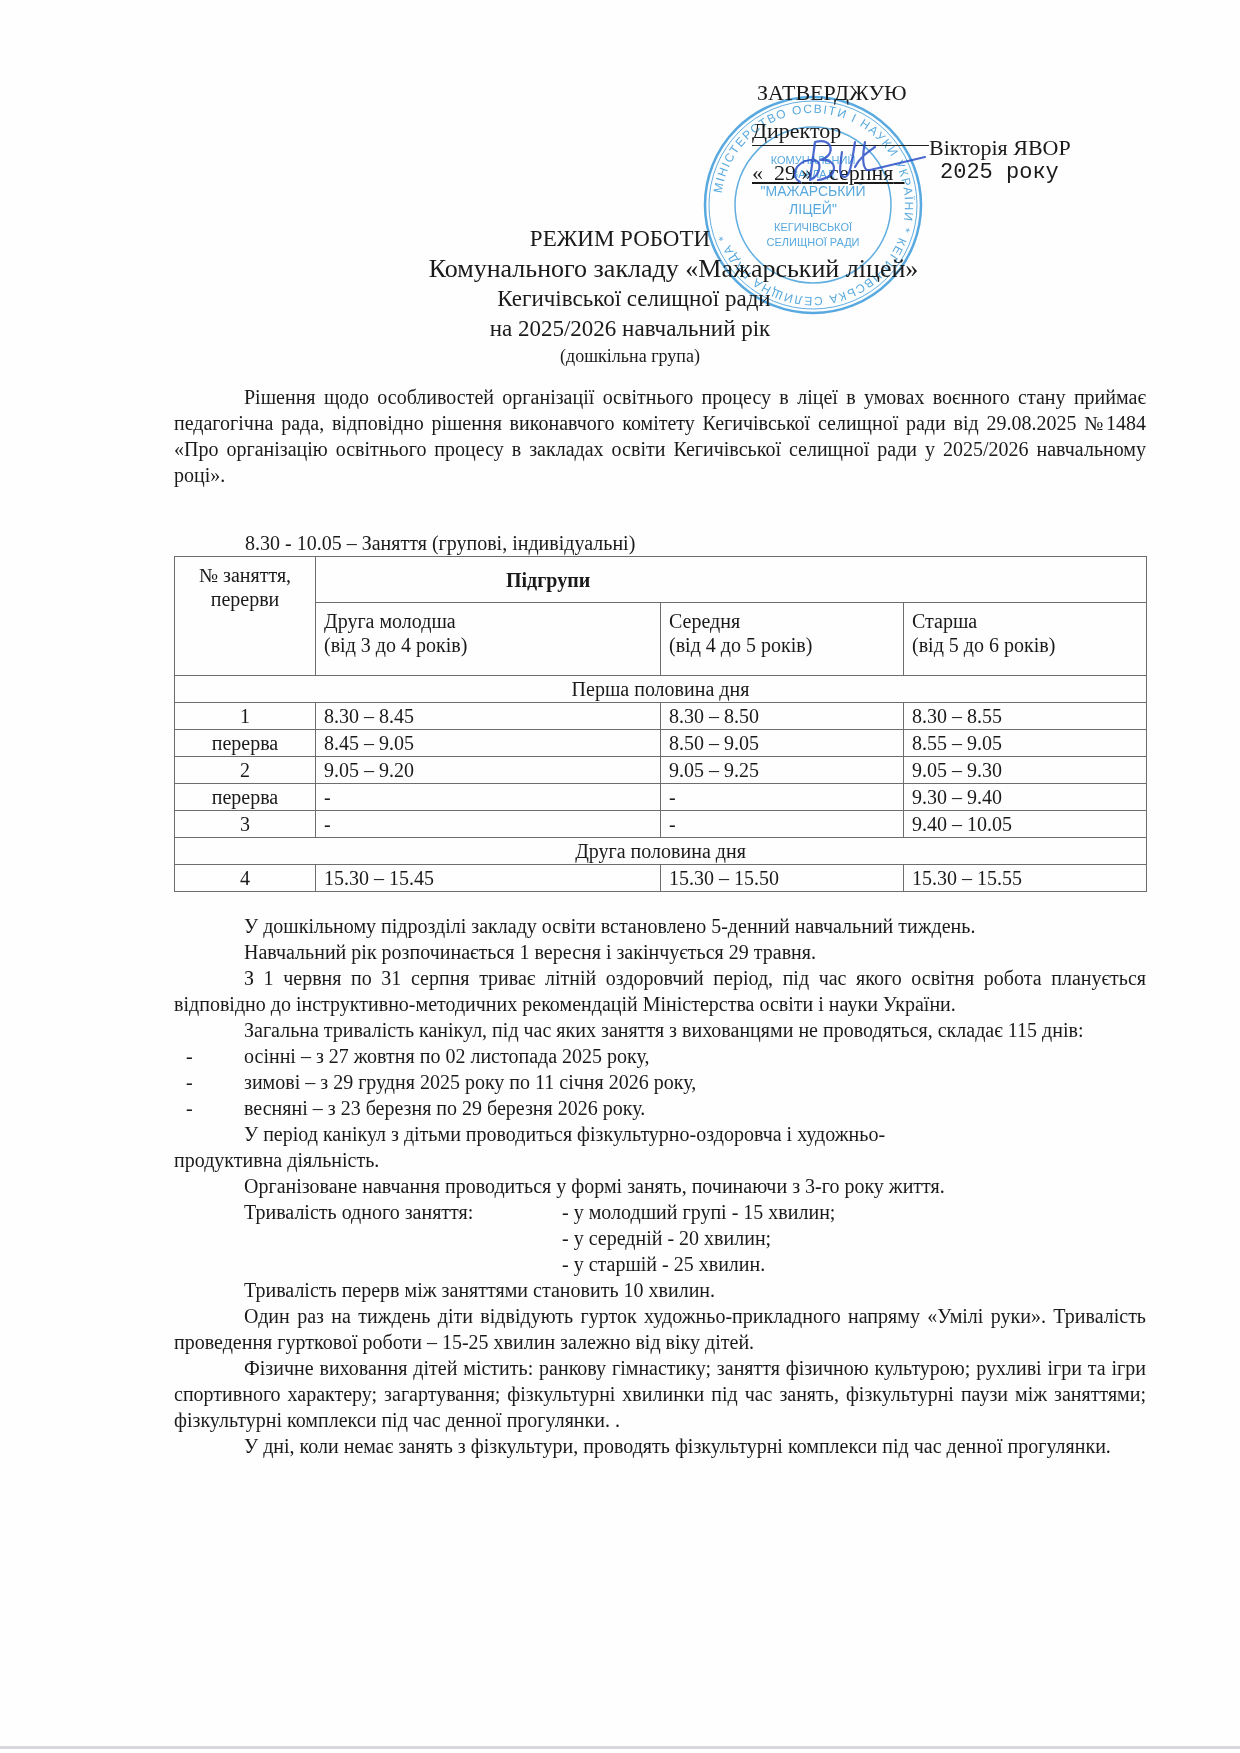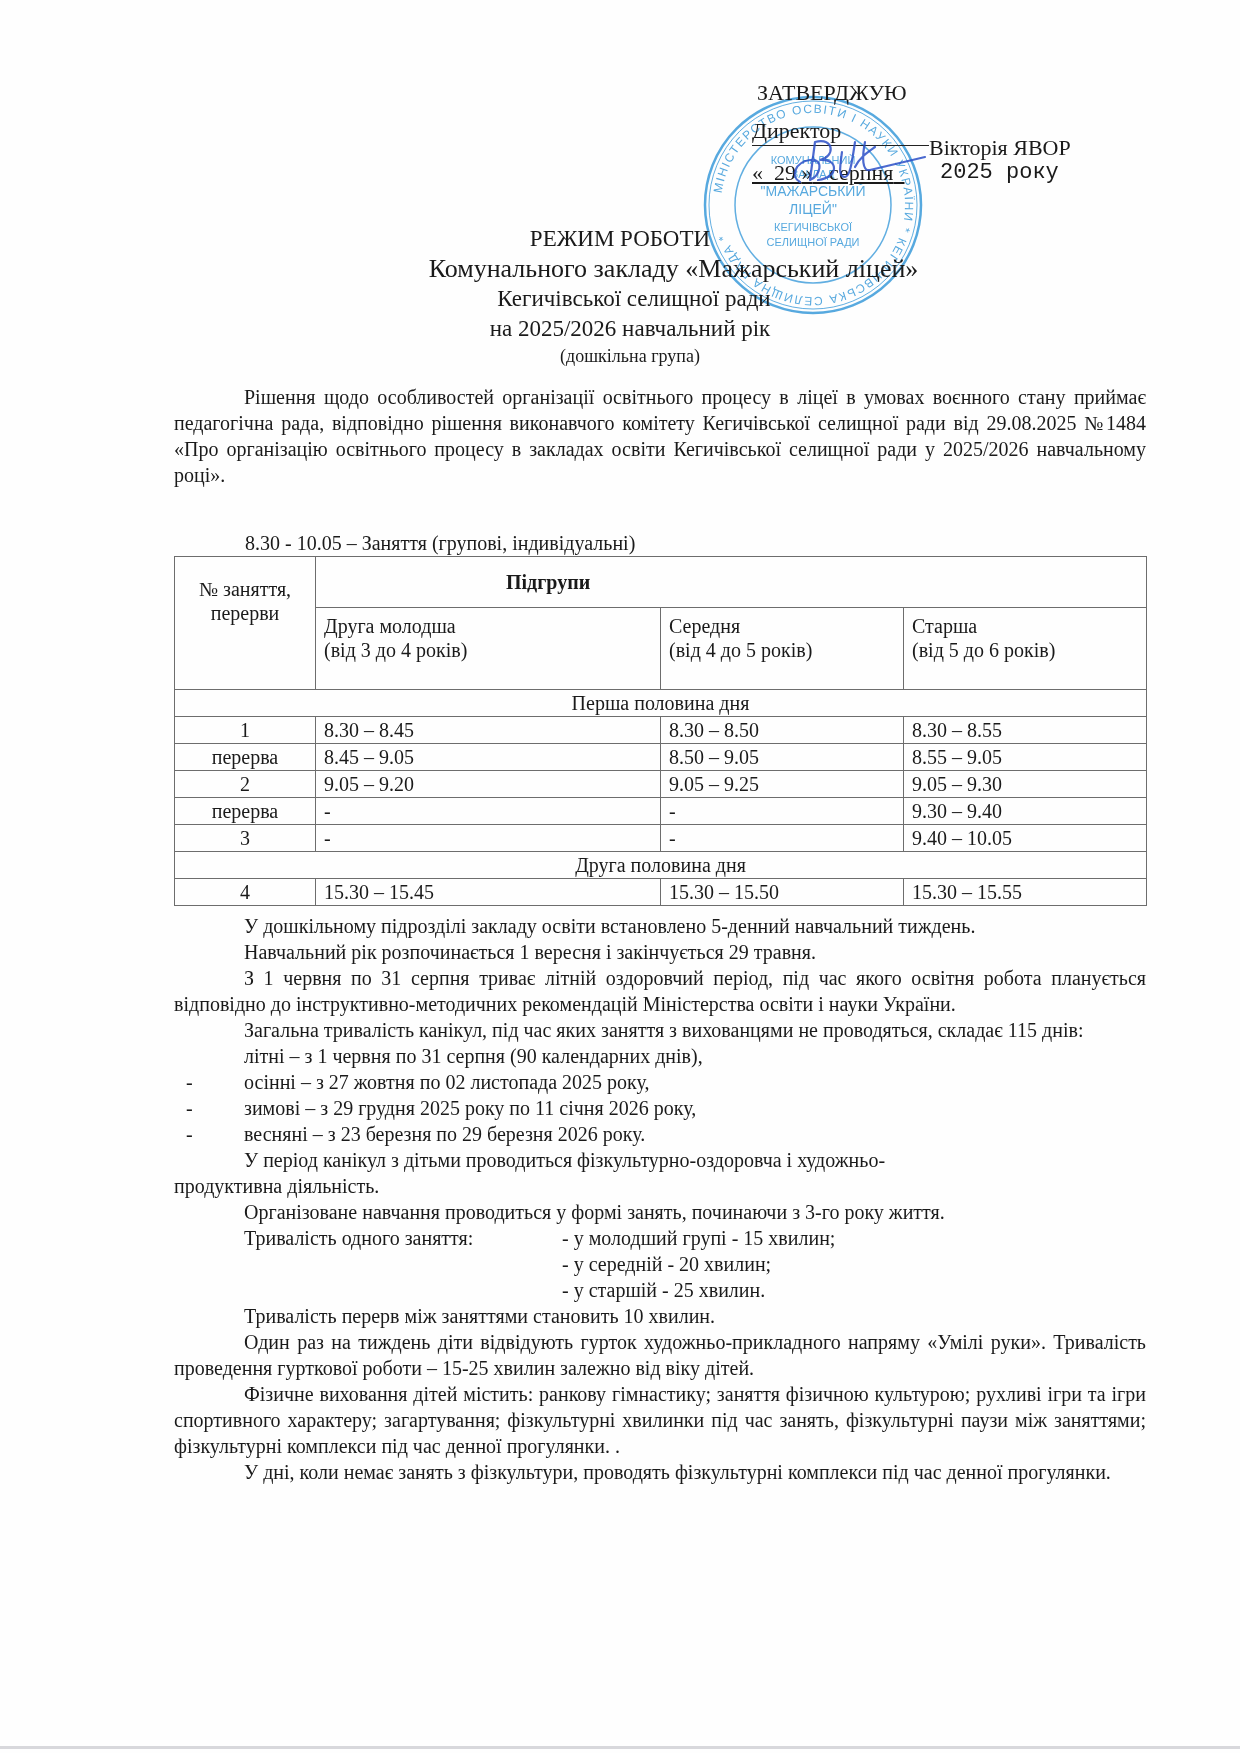--- a/index.html
+++ b/index.html
@@ -108,21 +108,21 @@
     }
     table.sched td, table.sched th {
       border: 1.3px solid #6d6d6d;
       padding: 0 8px;
       font-weight: normal;
       vertical-align: top;
       line-height: 24px;
     }
     table.sched .c0 { width: 141px; text-align: center; }
     table.sched .h-main { text-align: center; font-weight: bold; height: 40px; vertical-align: middle; padding-left: 190px; text-align: left;}
-    table.sched .h-corner { text-align: center; padding-top: 20px; height: 112px; }
+    table.sched .h-corner { text-align: center; padding-top: 6px; height: 112px; }
     table.sched .h-sub { height: 58px; padding-top: 6px; }
     table.sched .section { text-align: center; height: 26px; line-height: 26px; vertical-align: middle; }
     table.sched tr.row td { height: 26px; line-height: 26px; vertical-align: middle; }
 
     .after-table { top: 913px; }
     .list-item { position: relative; padding-left: 70px; }
     .list-item .dash { position: absolute; left: 12px; }
     .durations { position: relative; height: 78px; }
     .durations .a { position: absolute; left: 70px; top: 0; white-space: nowrap; }
     .durations .b { position: absolute; left: 388px; top: 0; white-space: nowrap; }
@@ -255,24 +255,20 @@
     </table>
 
   <div class="text after-table">
     <p class="indent">У дошкільному підрозділі закладу освіти встановлено 5-денний навчальний тиждень.</p>
     <p class="indent">Навчальний  рік розпочинається 1 вересня і  закінчується 29 травня.</p>
     <p class="indent">З 1 червня по 31 серпня триває літній оздоровчий період, під час якого освітня робота планується відповідно до інструктивно-методичних рекомендацій Міністерства освіти і науки України.</p>
     <p class="indent">Загальна тривалість канікул, під час яких заняття з вихованцями не проводяться, складає 115 днів:</p>
 
     <div>
       <div class="list-item">
-        <span class="dash"></span>
-        <span>літні – з 1 червня по 31 серпня (90 календарних днів),</span>
-      </div>
-      <div class="list-item">
         <span class="dash">-</span>
         <span>осінні – з 27 жовтня по 02 листопада 2025 року,</span>
       </div>
       <div class="list-item">
         <span class="dash">-</span>
         <span>зимові –  з 29 грудня 2025 року по 11 січня 2026 року,</span>
       </div>
       <div class="list-item">
         <span class="dash">-</span>
         <span>весняні – з 23 березня по 29 березня  2026 року.</span>

